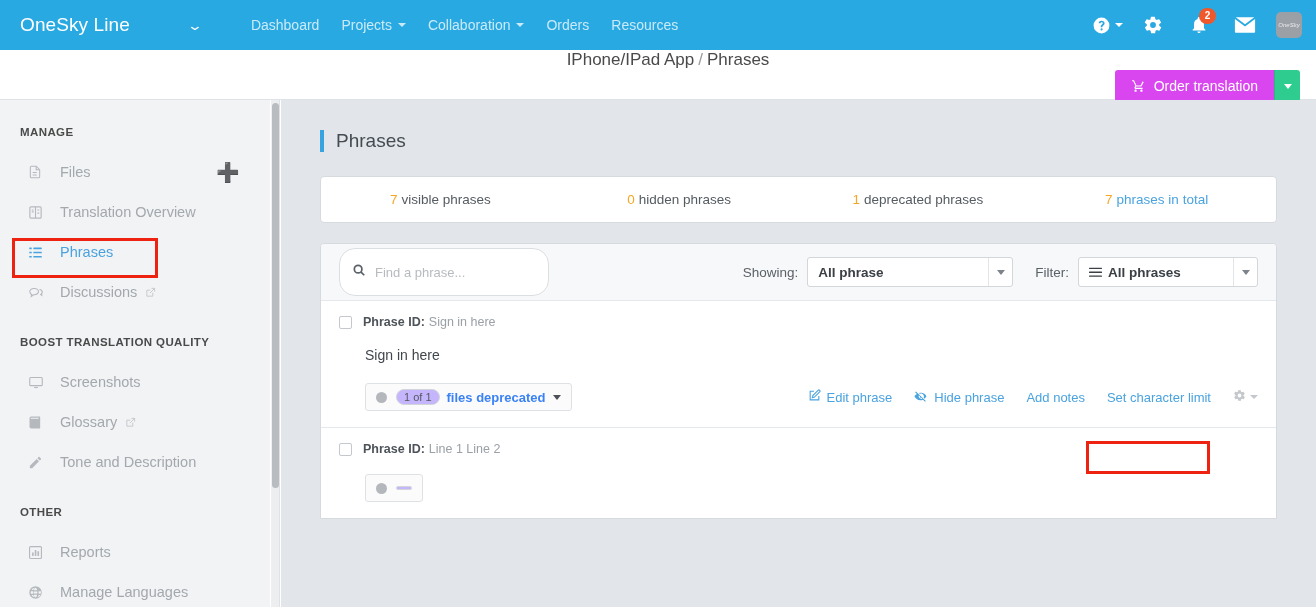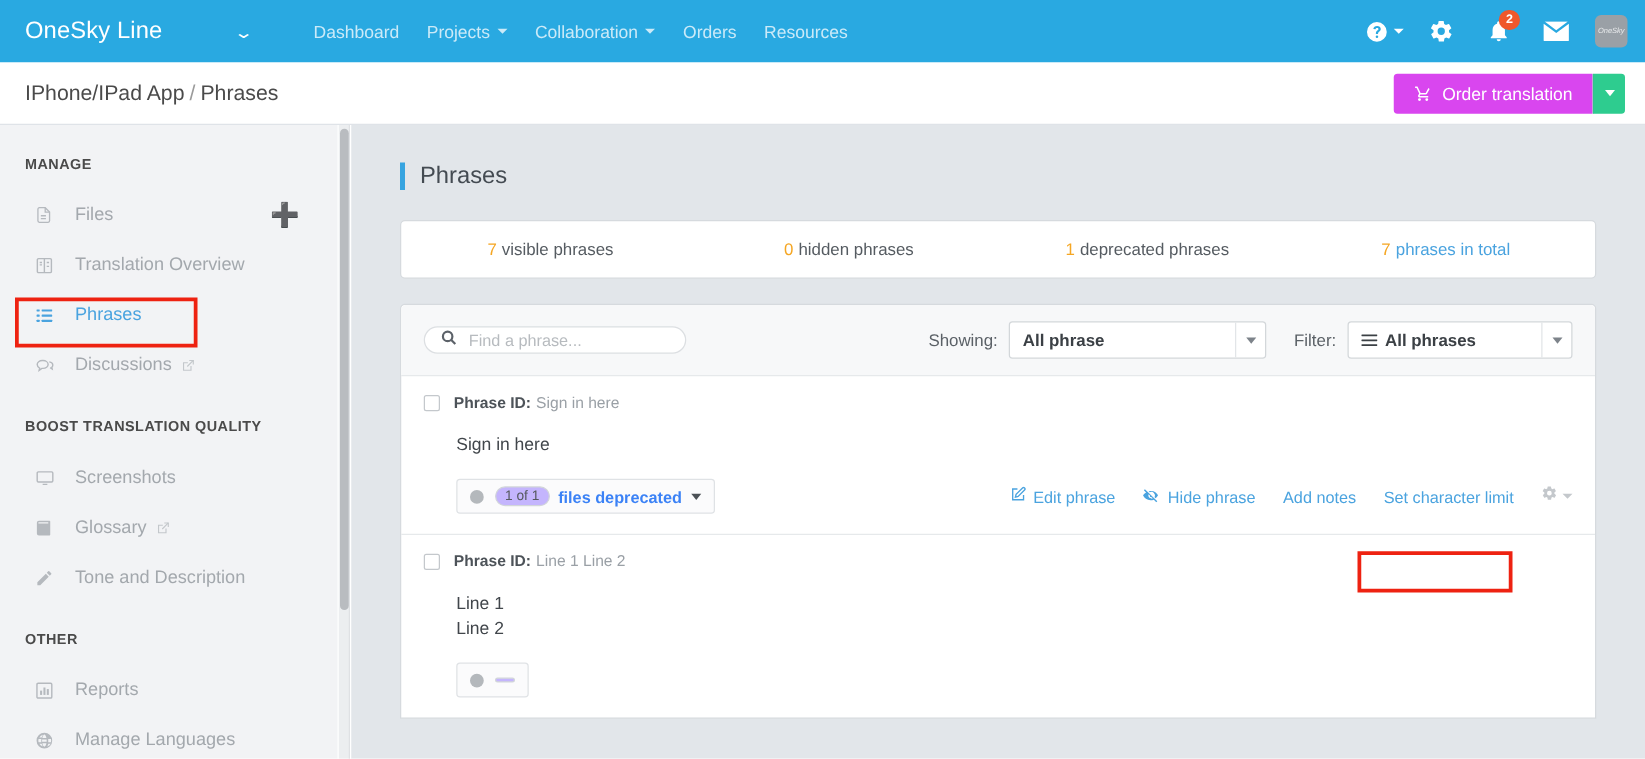--- a/index.html
+++ b/index.html
@@ -61,21 +61,21 @@
     width: 26px; height: 26px; border-radius: 5px; background: #9aa0a6;
     color: #e8eaec; font-size: 6px; display: flex; align-items: center;
     justify-content: center; margin-left: 8px; cursor: pointer;
     font-style: italic; overflow: hidden;
   }
 
   
   .breadcrumb-bar {
     position: absolute; left: 0; top: 50px; width: 1316px; height: 50px;
     background: #ffffff; border-bottom: 1px solid #dfe3e8;
-    display: flex; align-items: center;
+    display: flex; align-items: center; flex-direction: column;
   }
   .breadcrumb {
     padding-left: 20px; font-size: 17px; color: #4a4a4a; white-space: nowrap;
   }
   .breadcrumb .sep { color: #9b9b9b; margin: 0 4px; }
   .breadcrumb .crumb-link { color: #4a4a4a; cursor: pointer; }
   .order-wrap {
     margin-left: auto; margin-right: 16px; display: flex; align-items: stretch;
   }
   .order-btn {
@@ -157,21 +157,21 @@
 
   .list-card {
     margin: 20px 39px 0 39px; background: #ffffff;
     border: 1px solid #d6dade; border-radius: 4px 4px 0 0;
   }
   .filter-row {
     height: 56px; background: #f7f8f9; display: flex; align-items: center;
     padding: 0 18px; border-radius: 4px 4px 0 0;
   }
   .search-box {
-    width: 210px; height: 22px; border: 1px solid #dcdfe2; border-radius: 16px;
+    width: 210px; height: 48px; border: 1px solid #dcdfe2; border-radius: 16px;
     background: #fff; display: flex; align-items: center; padding: 0 12px;
   }
   .search-box svg { flex: 0 0 auto; color: #5c6269; }
   .search-box input {
     border: none; outline: none; margin-left: 9px; font-size: 13px;
     color: #4a4a4a; width: 100%; background: transparent;
     font-family: "Liberation Sans", sans-serif;
   }
   .search-box input::placeholder { color: #b7bbbf; }
   .filter-group { display: flex; align-items: center; margin-left: auto; }
@@ -581,24 +581,20 @@
         </div>
       </div>
     </div>
 
     <div class="phrase-row">
       <div class="phrase-id-line">
         <div class="cbx"></div>
         <span class="phrase-id-label">Phrase ID:</span>
         <span class="phrase-id-val">Line 1 Line 2</span>
       </div>
-      <div class="phrase-text">
-        <div>Line 1</div>
-        <div>Line 2</div>
-      </div>
       <div class="phrase-foot">
         <div class="dep-badge">
           <span class="dep-dot"></span>
           <span class="dep-count"></span>
         </div>
       </div>
     </div>
 
   </div>
 </div>

